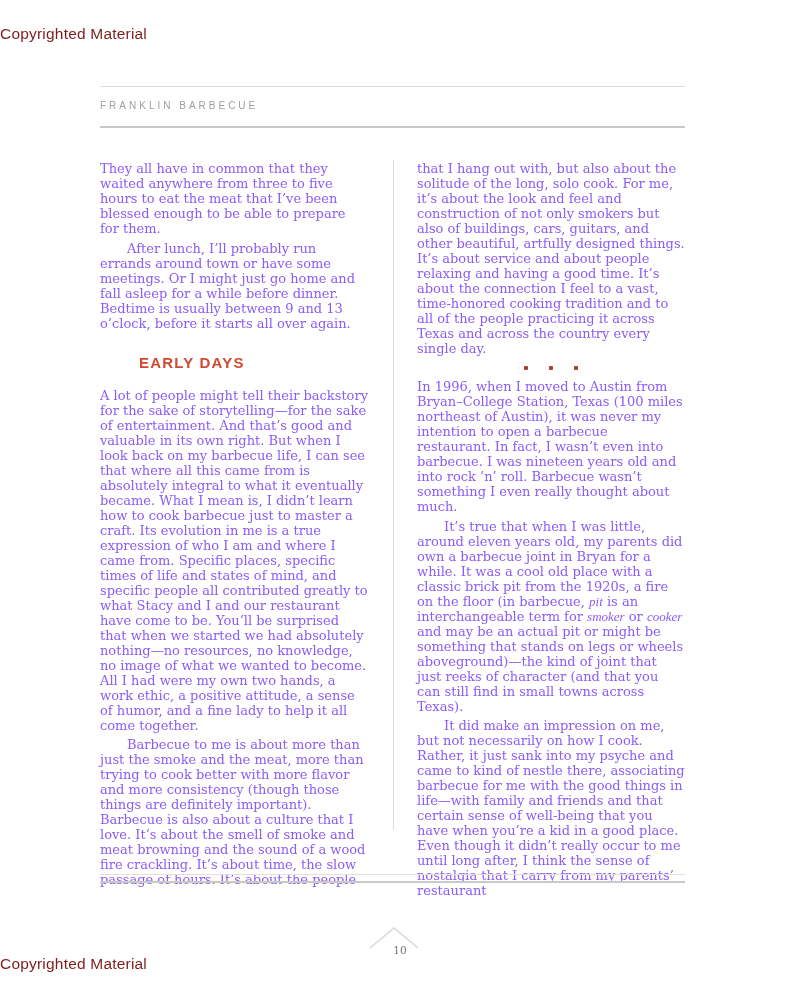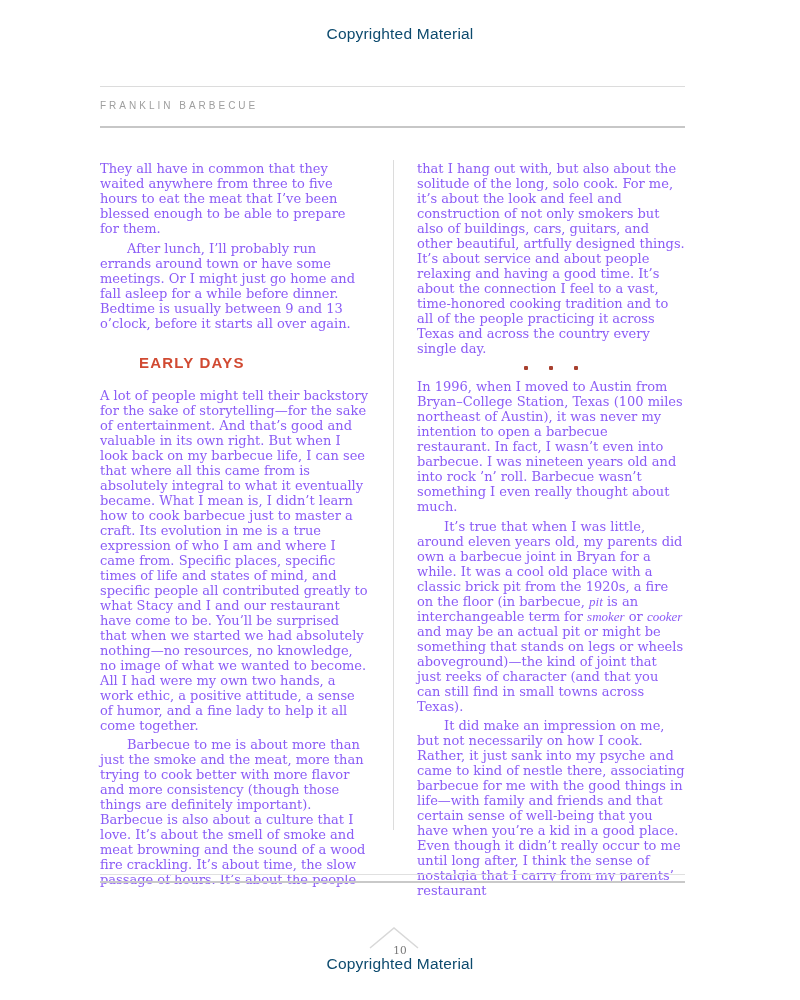--- a/index.html
+++ b/index.html
@@ -1,21 +1,21 @@
 <!DOCTYPE html>
 <html><head>
 <meta charset="utf-8">
 <style>
   html,body{margin:0;padding:0;background:#ffffff;}
   .page{position:relative;width:800px;height:1000px;background:#ffffff;overflow:hidden;
         font-family:"DejaVu Serif",serif;}
 
-  .banner{position:absolute;left:0;width:100%;text-align:center;
+  .banner{position:absolute;left:0;width:100%;text-align:left;
           font-family:"Liberation Sans",sans-serif;font-size:15.5px;
-          color:#0c4a6e;letter-spacing:0.2px;}
+          color:#7f1d1d;letter-spacing:0.2px;}
   .banner.top{top:25px;}
   .banner.bottom{top:955px;}
 
   .rule{position:absolute;left:100px;width:585px;}
   .rule.header-thin{top:86px;height:1px;background:#dcdcdc;}
   .rule.header-thick{top:126px;height:2px;background:#c7c7c7;}
   .rule.footer-thin{top:874px;height:1px;background:#e0e0e0;}
   .rule.footer-thick{top:881px;height:2px;background:#c9c9c9;}
 
   .running-head{position:absolute;top:100px;left:100px;width:585px;text-align:left;

